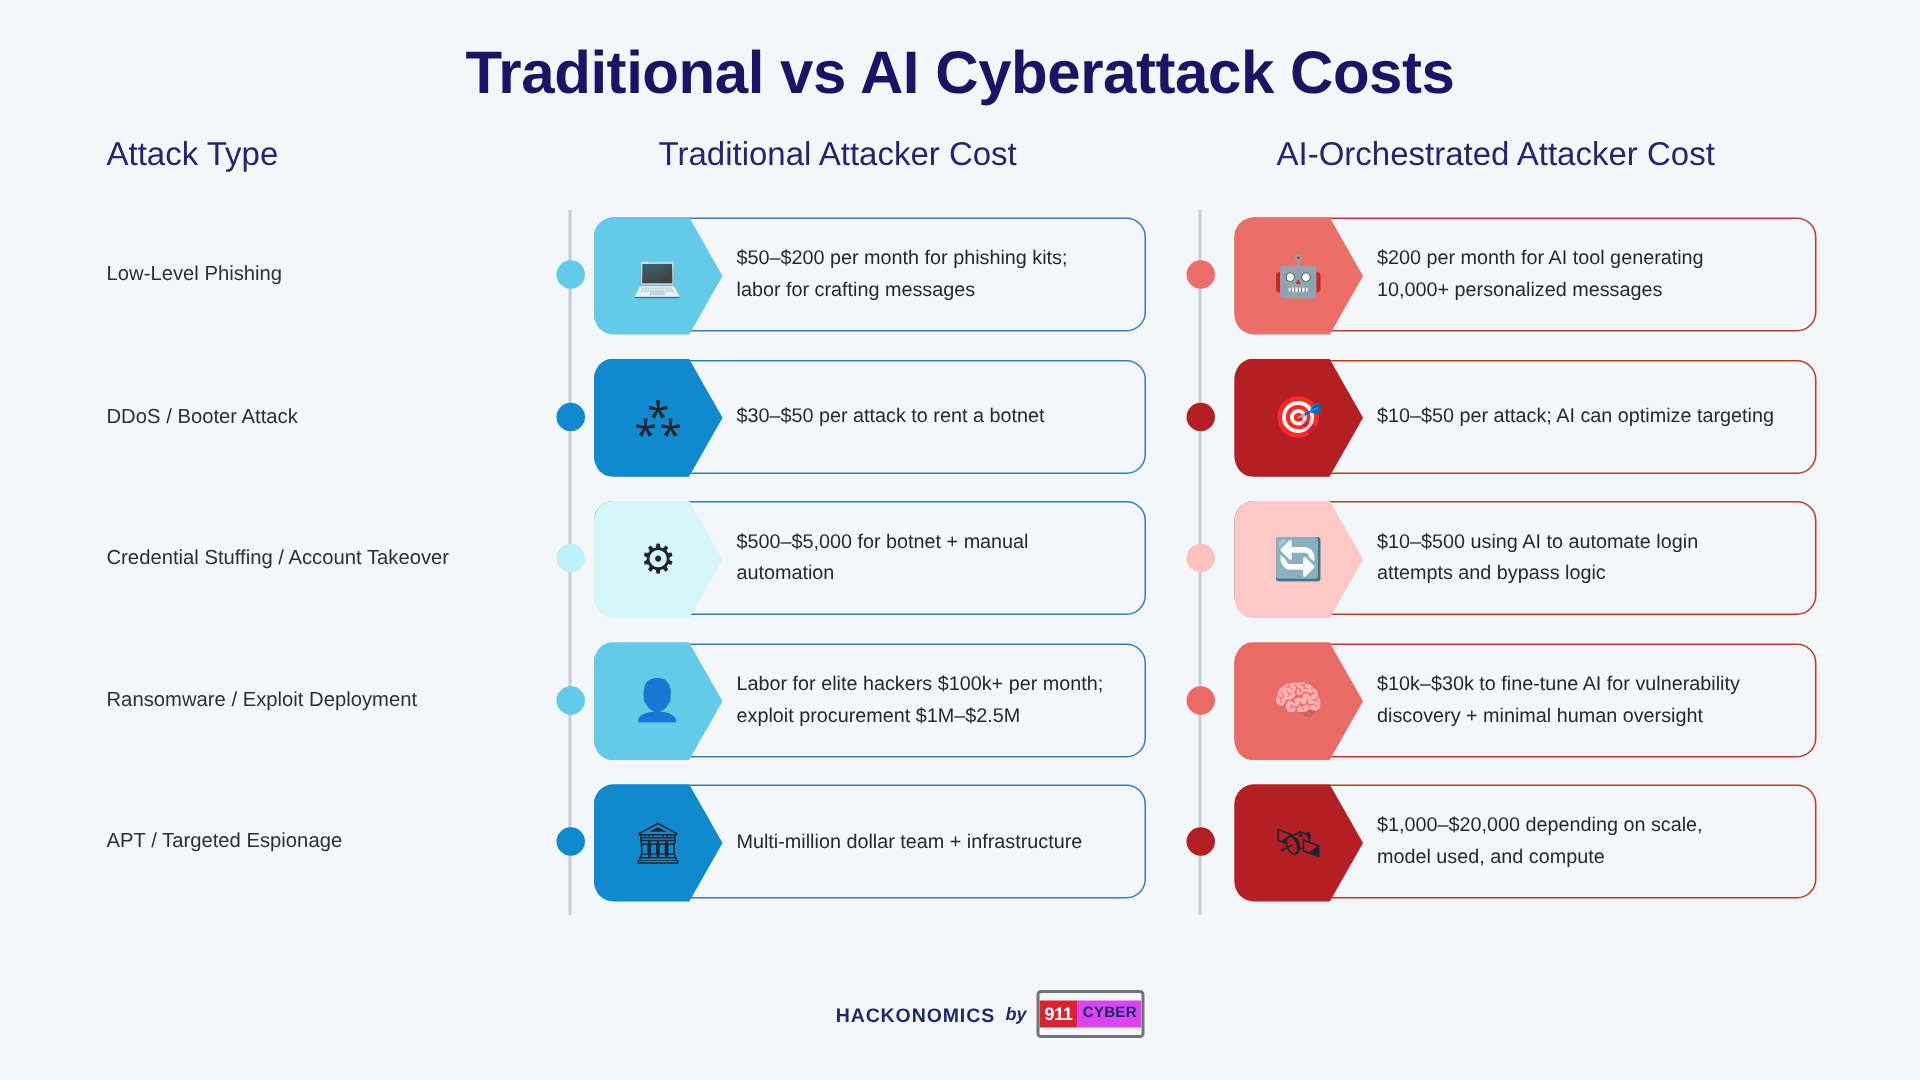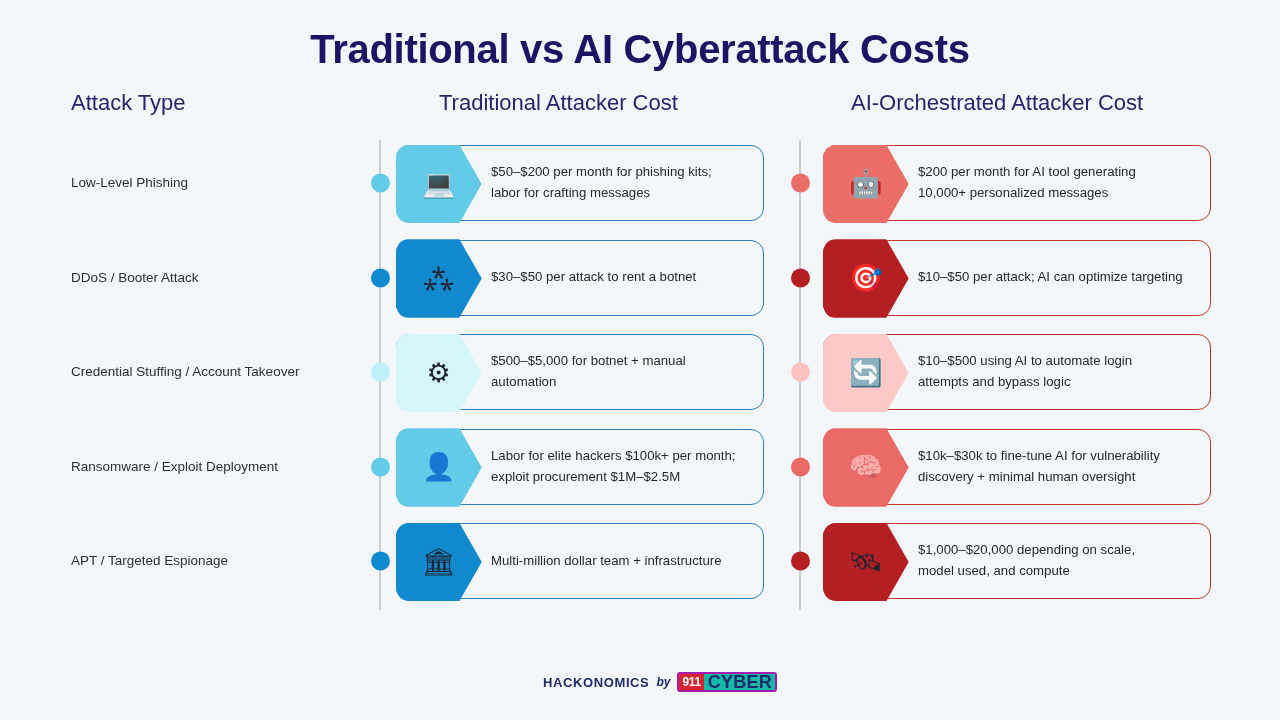--- a/index.html
+++ b/index.html
@@ -164,42 +164,42 @@
   }
   .footer-by {
     font-size: 12px;
     font-style: italic;
     font-weight: bold;
     color: #1b2a6b;
   }
   .footer-logo {
     display: inline-flex;
     align-items: center;
-    border: 2px solid #a21caf;
+    border: 2px solid #737373;
     border-radius: 3px;
     overflow: hidden;
-    height: 20px;
+    height: 32px;
   }
   .footer-logo-911 {
     background: #d9232e;
     color: #ffffff;
     font-size: 12px;
     font-weight: bold;
     padding: 0 3px;
     line-height: 18px;
     letter-spacing: -0.3px;
   }
   .footer-logo-cyber {
     color: #1b2a6b;
-    font-size: 18px;
+    font-size: 10px;
     font-weight: bold;
     padding: 0 3px 0 4px;
     line-height: 18px;
     letter-spacing: 0.2px;
-    background: #14b8a6;
+    background: #d946ef;
   }
 </style>
 </head>
 <body>
 
 <div class="title">Traditional vs AI Cyberattack Costs</div>
 
 <div class="col-headers">
   <div class="col-head attack">Attack Type</div>
   <div class="col-head trad">Traditional Attacker Cost</div>

